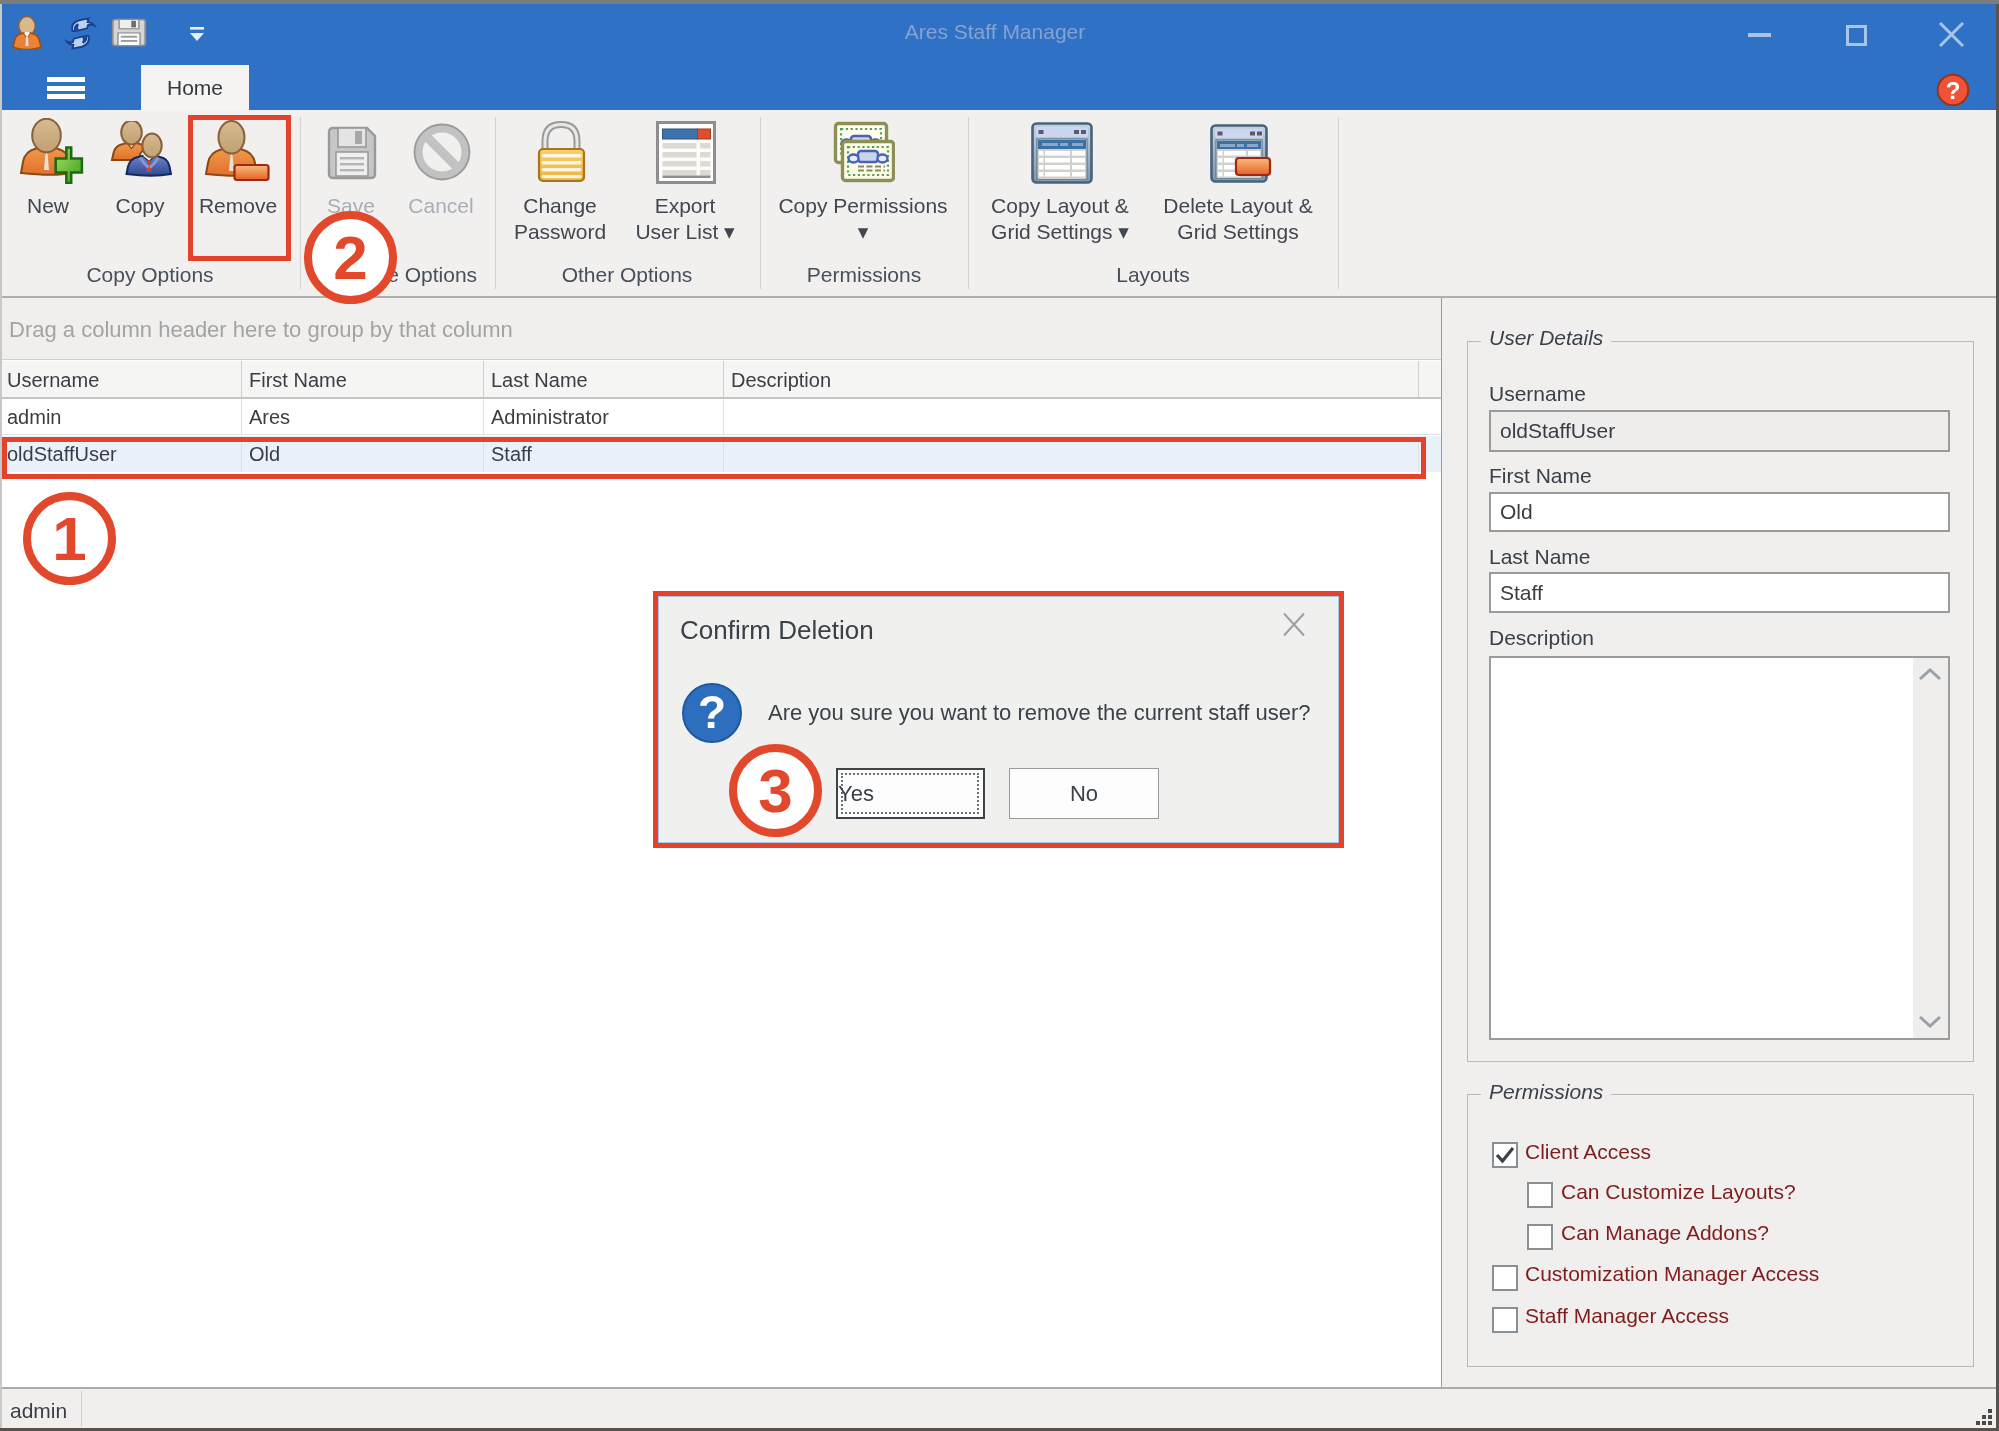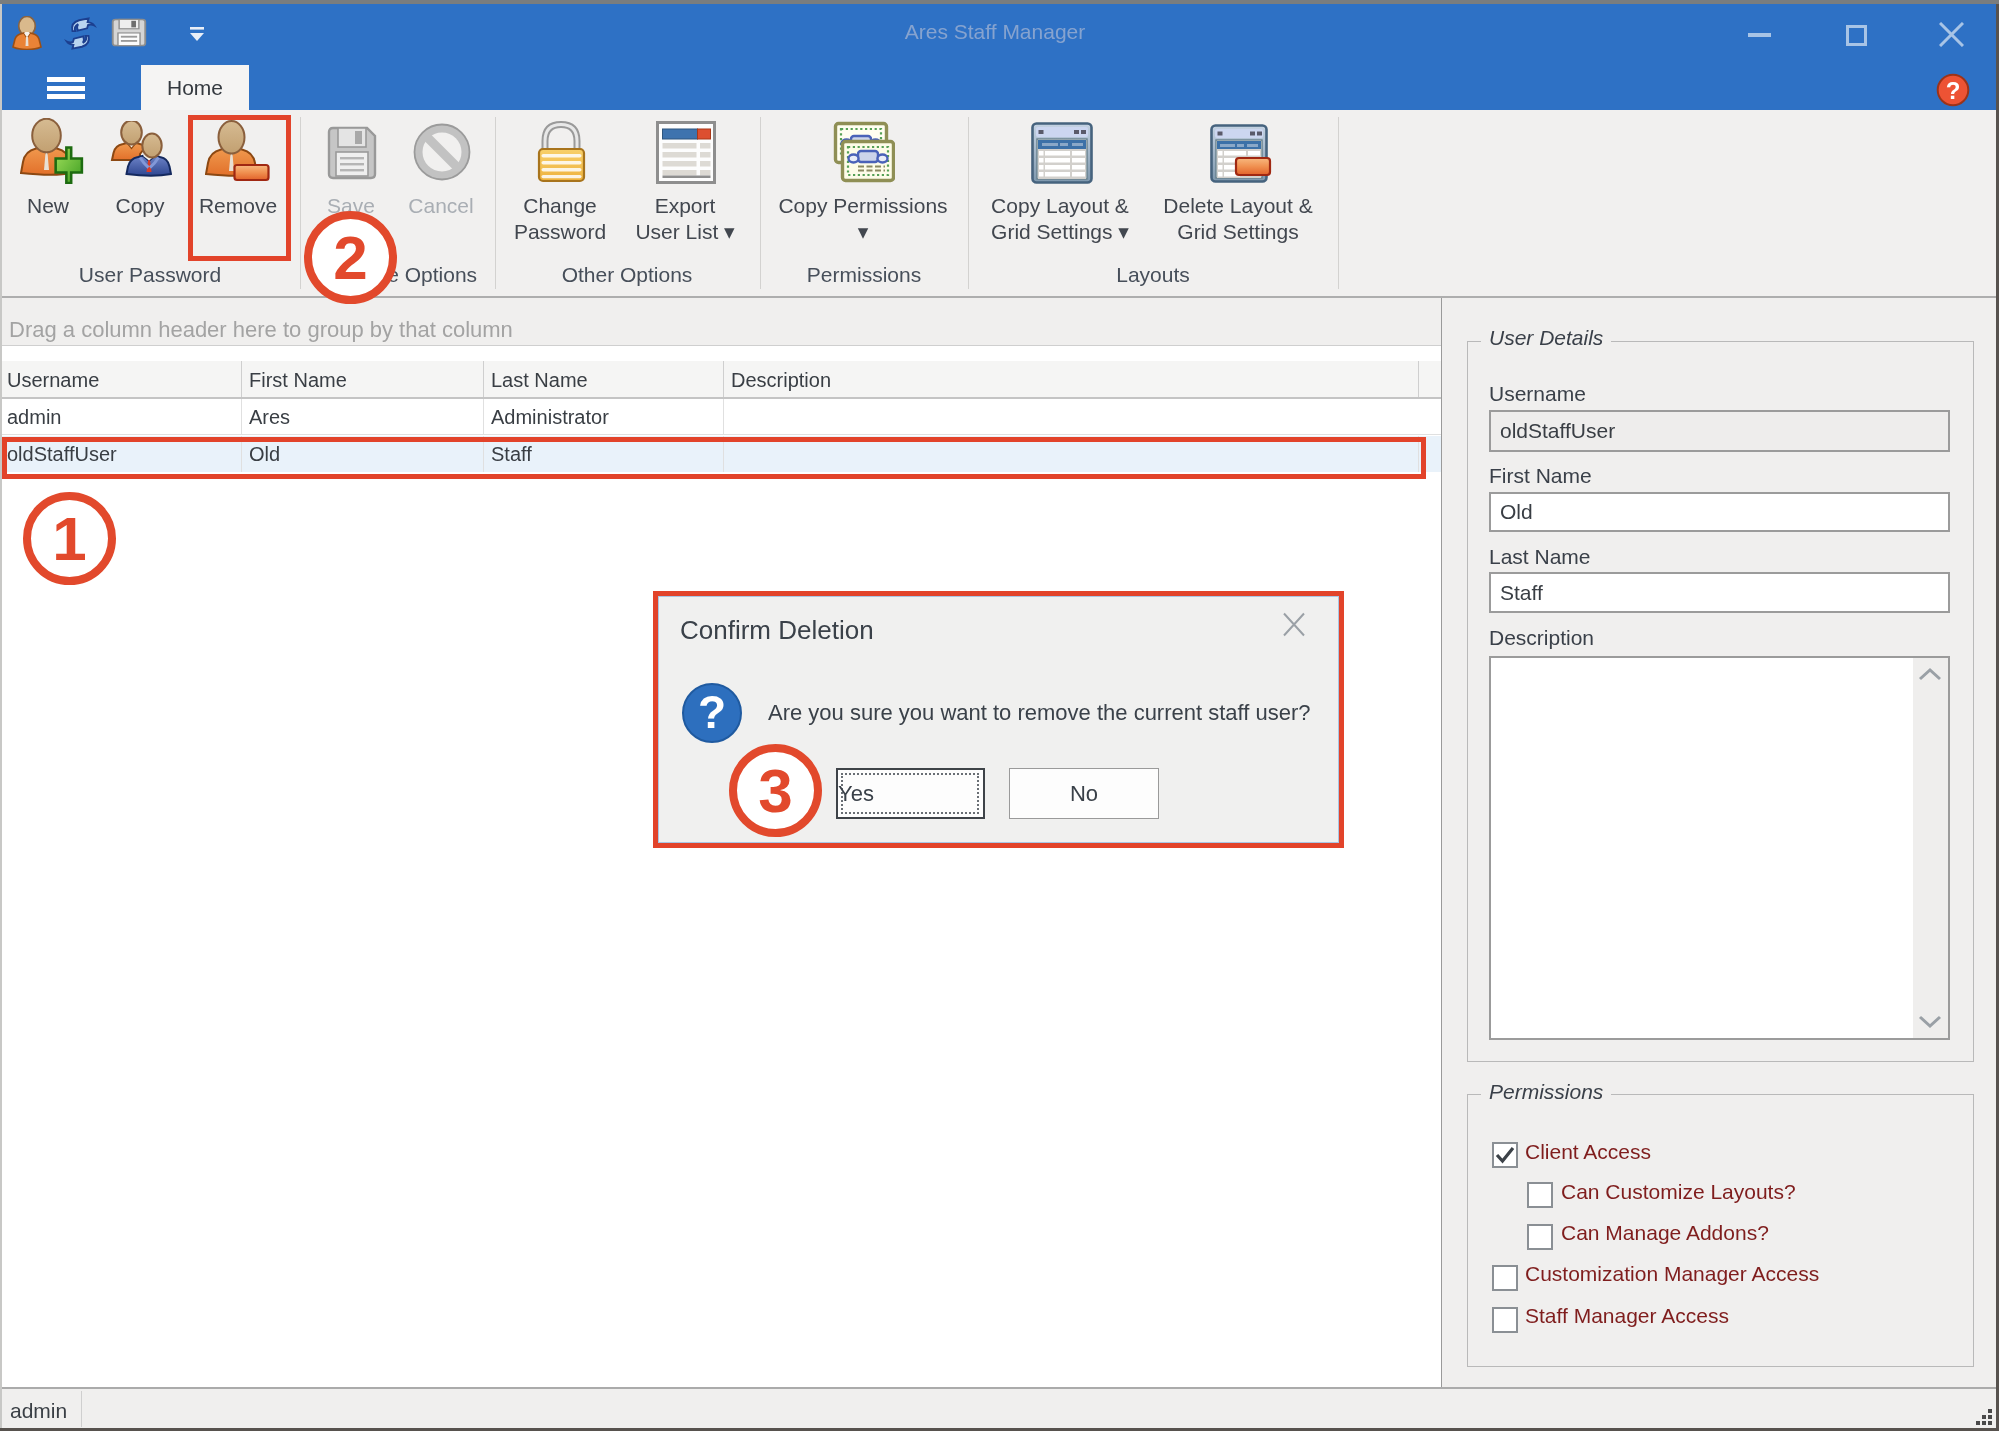--- a/index.html
+++ b/index.html
@@ -16,21 +16,21 @@
   #hometab { left:141px; top:65px; width:108px; height:45px; background:#f5f4f3; color:#34393f; font-size:21px; text-align:center; line-height:45px; }
   
   #ribbon { left:0; top:110px; width:1999px; height:186px; background:#f1f0ef; }
   #ribbonline { left:0; top:296px; width:1999px; height:2px; background:#aeaeae; }
   .rsep { position:absolute; top:117px; width:1px; height:172px; background:#d3d2d0; }
   .rlabel { position:absolute; top:193px; font-size:21px; color:#42474f; text-align:center; white-space:pre-line; line-height:26px; }
   .rlabel.dis { color:#a9aeb4; }
   .gcap { position:absolute; top:263px; font-size:21px; color:#474f5a; text-align:center; }
   
   #gridarea { left:0; top:298px; width:1441px; height:1089px; background:#ffffff; }
-  #groupband { left:0; top:298px; width:1441px; height:48px; background:#f0efee; border-bottom:1px solid #cfcfcf; color:#a3a3a3; font-size:22px; line-height:63px; padding-left:9px; }
+  #groupband { left:0; top:298px; width:1441px; height:62px; background:#f0efee; border-bottom:1px solid #cfcfcf; color:#a3a3a3; font-size:22px; line-height:63px; padding-left:9px; }
   #hdrrow { left:0; top:361px; width:1441px; height:38px; background:#f5f5f4; border-bottom:2px solid #c4c4c4; font-size:20px; color:#393e44; }
   .hcell { position:absolute; top:0; height:36px; line-height:38px; border-right:1px solid #cfcfcf; padding-left:7px; }
   .row { position:absolute; width:1441px; height:36px; font-size:20px; color:#393e44; }
   .cell { position:absolute; top:0; height:36px; line-height:36px; border-right:1px solid #e0e0e0; padding-left:7px; }
   
   #rpanel { left:1441px; top:298px; width:555px; height:1089px; background:#f0efee; border-left:1px solid #9a9a9a; }
   .fieldset { position:absolute; border:1px solid #b9b9b9; }
   .legend { position:absolute; background:#f0efee; font-size:21px; color:#3a4049; padding:0 8px;font-style:italic; }
   .flabel { position:absolute; font-size:21px; color:#3a4049; }
   .finput { position:absolute; left:1489px; width:461px; height:42px; border:2px solid #9b9b9b; background:#ffffff; font-size:21px; color:#393e44; line-height:38px; padding-left:9px; }
@@ -284,21 +284,21 @@
 Password</div>
   <div class="rlabel" style="left:625px;width:120px;">Export
 User List ▾</div>
   <div class="rlabel" style="left:753px;width:220px;">Copy Permissions
 ▾</div>
   <div class="rlabel" style="left:990px;width:140px;">Copy Layout &amp;
 Grid Settings ▾</div>
   <div class="rlabel" style="left:1158px;width:160px;">Delete Layout &amp;
 Grid Settings</div>
 
-  <div class="gcap" style="left:50px;width:200px;">User Password</div>
+  <div class="gcap" style="left:50px;width:200px;">Copy Options</div>
   <div class="gcap" style="left:351px;">Save Options</div>
   <div class="gcap" style="left:527px;width:200px;">Other Options</div>
   <div class="gcap" style="left:764px;width:200px;">Permissions</div>
   <div class="gcap" style="left:1053px;width:200px;">Layouts</div>
 
   <div class="redbox" style="left:188px;top:115px;width:103px;height:146px;"></div>
 
   <div class="abs" id="gridarea"></div>
   <div class="abs" id="groupband">Drag a column header here to group by that column</div>
   <div class="abs" id="hdrrow">

